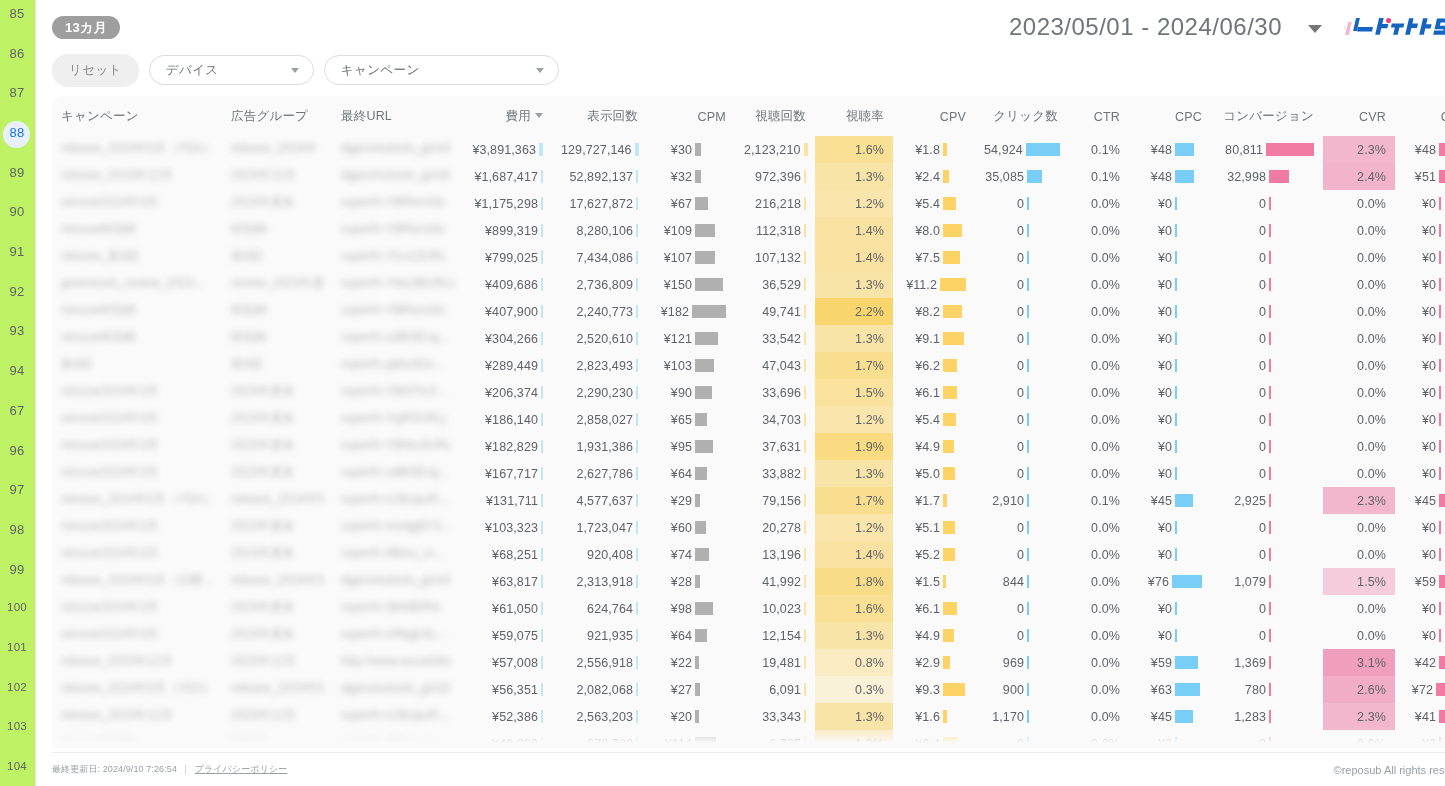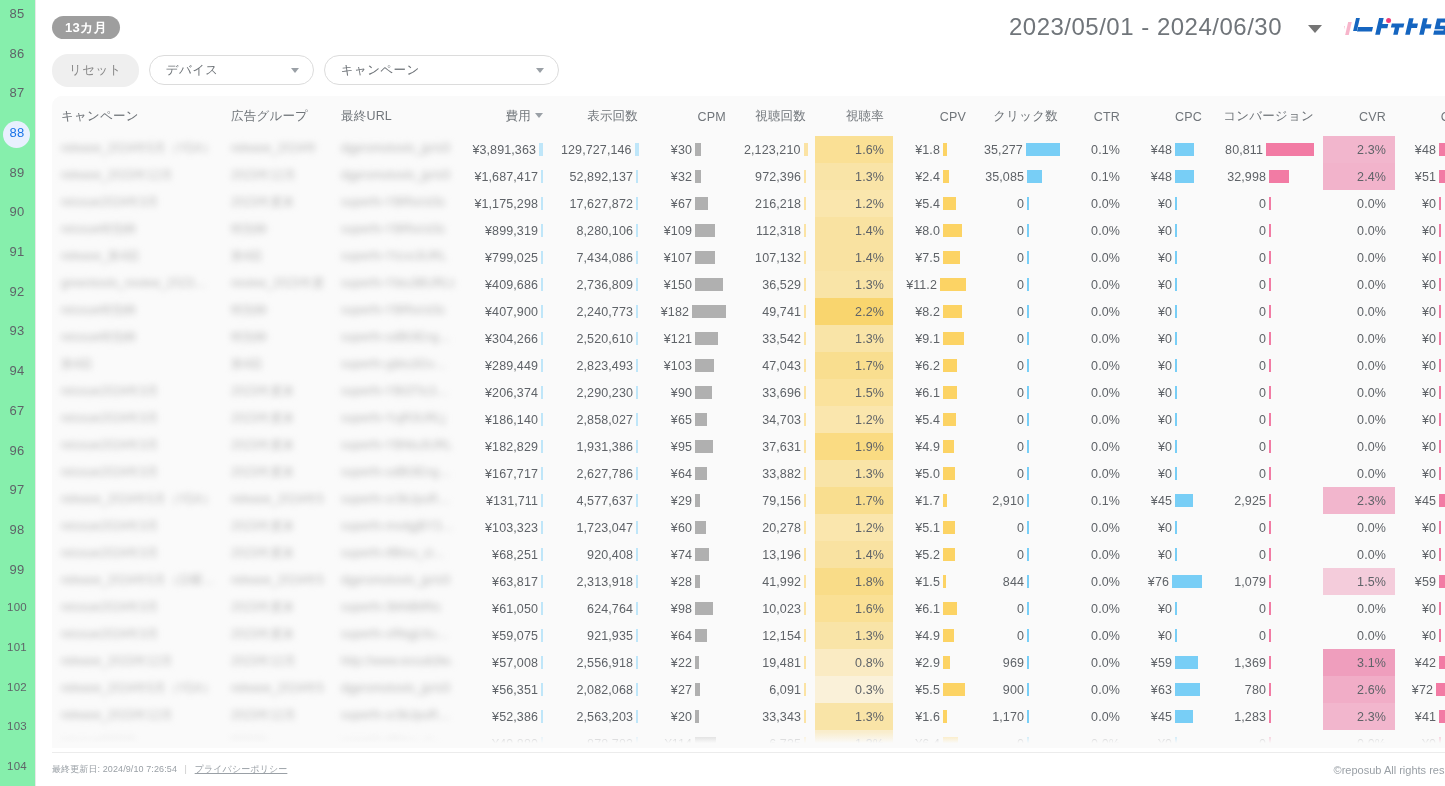--- a/index.html
+++ b/index.html
@@ -9,21 +9,21 @@
     background: #ffffff;
     font-family: "Liberation Sans", "DejaVu Sans", sans-serif;
     overflow: hidden;
   }
   #app { position: relative; width: 1445px; height: 786px; display: flex; }
 
   
   .gutter {
     width: 36px; height: 786px; flex: 0 0 36px;
     border-right: 1px solid #e8e8e8;
-    background: #86efac;
+    background: #bef264;
     position: relative;
   }
   .gutter-num {
     position: absolute; right: 0; width: 36px;
     text-align: center;
     font-size: 13px; color: #5f6368;
     font-family: "Liberation Sans", sans-serif;
     letter-spacing: .2px;
   }
   .gutter-num.small { font-size: 11.5px; }
@@ -333,21 +333,21 @@
               <td>
                 <span class="barwrap">
                   <span class="v">¥1.8</span>
                   <span class="slot" style="flex-basis: 26px;">
                     <i class="bar-yellow" style="width: 4px;"></i>
                   </span>
                 </span>
               </td>
               <td>
                 <span class="barwrap">
-                  <span class="v">35,277</span>
+                  <span class="v">54,924</span>
                   <span class="slot" style="flex-basis: 34px;">
                     <i class="bar-blue" style="width: 34px;"></i>
                   </span>
                 </span>
               </td>
               <td><span>0.1%</span></td>
               <td>
                 <span class="barwrap">
                   <span class="v">¥48</span>
                   <span class="slot" style="flex-basis: 30px;">
@@ -1925,21 +1925,21 @@
                 <span class="barwrap">
                   <span class="v">6,091</span>
                   <span class="slot" style="flex-basis: 4px;">
                     <i class="bar-pale-yellow" style="width: 2px;"></i>
                   </span>
                 </span>
               </td>
               <td class="heat" style="background: rgba(249, 213, 110, 0.23); opacity: 1;"><span>0.3%</span></td>
               <td>
                 <span class="barwrap">
-                  <span class="v">¥5.5</span>
+                  <span class="v">¥9.3</span>
                   <span class="slot" style="flex-basis: 26px;">
                     <i class="bar-yellow" style="width: 22px;"></i>
                   </span>
                 </span>
               </td>
               <td>
                 <span class="barwrap">
                   <span class="v">900</span>
                   <span class="slot" style="flex-basis: 34px;">
                     <i class="bar-blue" style="width: 2px;"></i>

